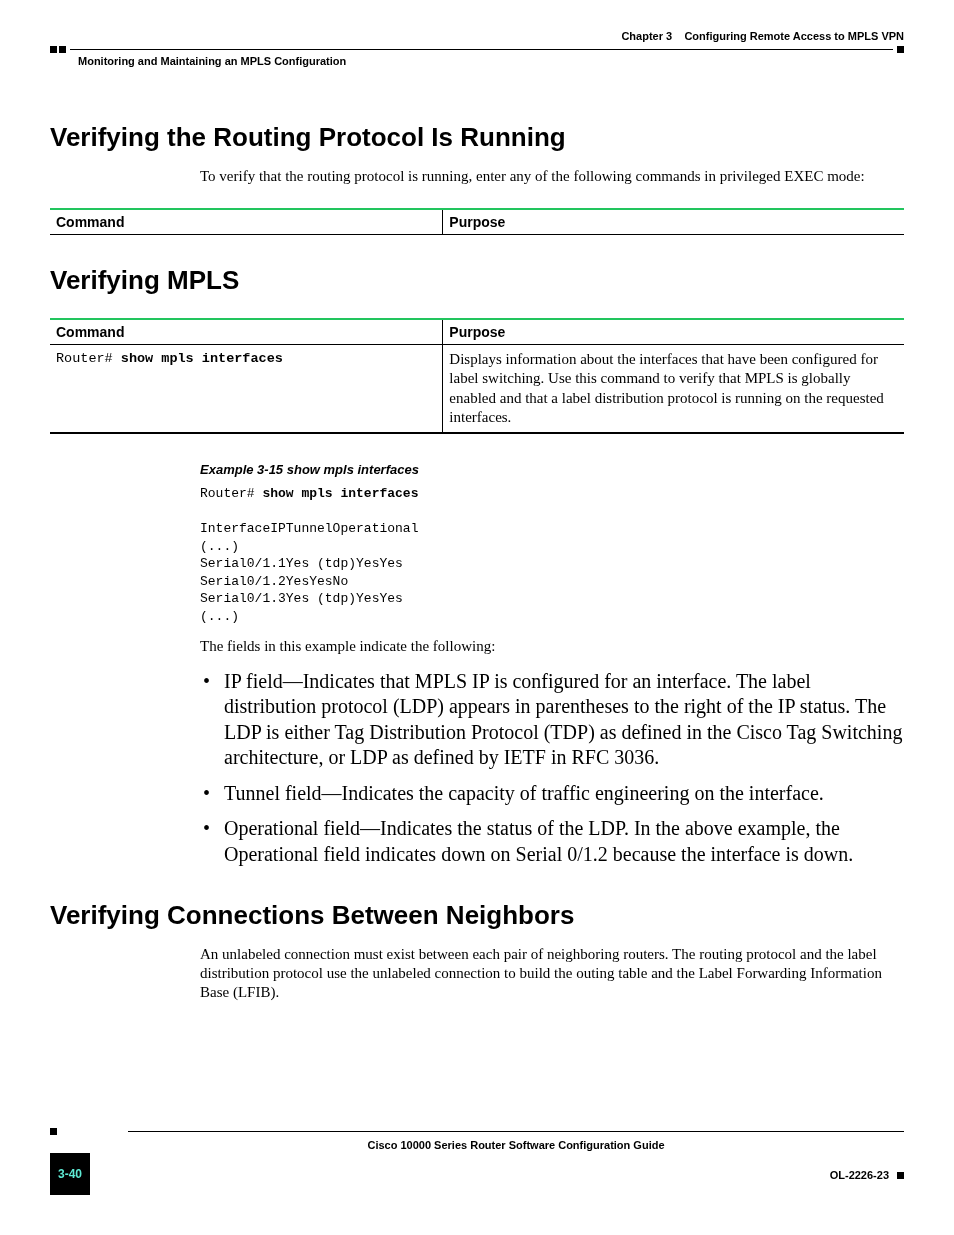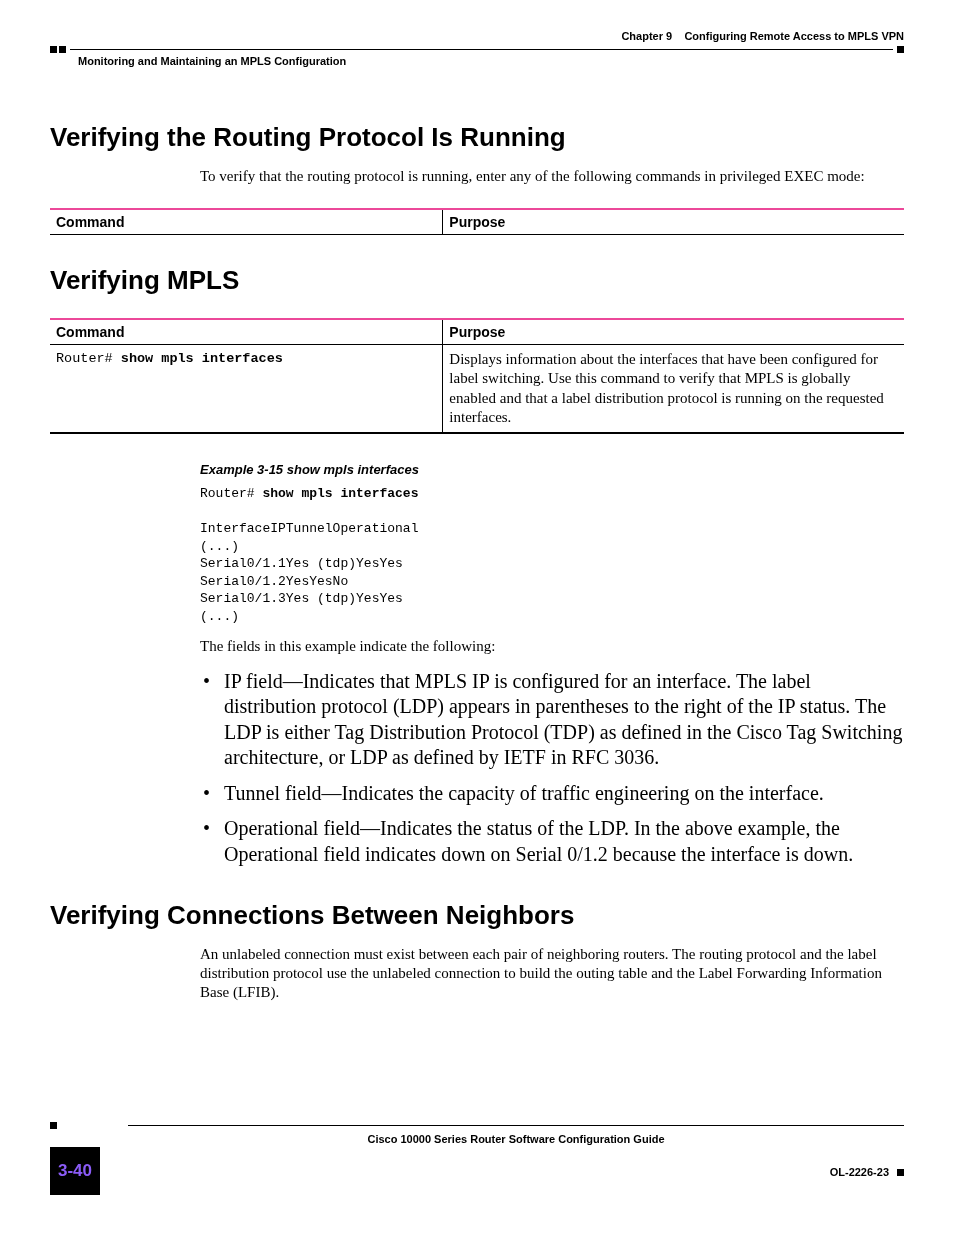--- a/index.html
+++ b/index.html
@@ -71,21 +71,21 @@
     border-collapse: collapse;
     font-size: 15px;
     margin-top: 22px;
     margin-bottom: 10px;
   }
   table.cmd-table th {
     text-align: left;
     font-family: Arial, Helvetica, sans-serif;
     font-weight: bold;
     font-size: 14px;
-    border-top: 2px solid #ec4899;
+    border-top: 2px solid #22c55e;
     border-bottom: 1px solid #000;
     border-left: 1px solid #000;
     padding: 4px 6px;
   }
   table.cmd-table th:first-child { border-left: none; }
   table.cmd-table td {
     vertical-align: top;
     border-top: 1px solid #000;
     border-left: 1px solid #000;
     padding: 5px 6px;
@@ -138,42 +138,42 @@
     text-align: center;
     margin: 4px 0 2px 78px;
   }
   .footer-bottom {
     display: flex;
     justify-content: space-between;
     align-items: center;
   }
   .page-num-box {
     background: #000;
-    color: #8b5cf6;
-    font-family: Arial, Helvetica, sans-serif;
-    font-weight: bold;
-    font-size: 17px;
+    color: #5eead4;
+    font-family: Arial, Helvetica, sans-serif;
+    font-weight: bold;
+    font-size: 12px;
     padding: 14px 8px;
   }
   .doc-id {
     font-family: Arial, Helvetica, sans-serif;
     font-weight: bold;
     font-size: 11px;
   }
   .footer-end-block { width: 7px; height: 7px; background: #000; margin-left: 4px; display: inline-block; vertical-align: middle;}
 </style>
 </head>
 <body>
 
 <div class="page">
 
   <div class="header-row">
     <div class="header-left"></div>
     <div class="header-right">
-      <span class="chapter-bold">Chapter 9</span>&nbsp;&nbsp;&nbsp;
+      <span class="chapter-bold">Chapter 3</span>&nbsp;&nbsp;&nbsp;
       <span>Configuring Remote Access to MPLS VPN</span>
     </div>
   </div>
   <div class="mini-rule-row">
     <div class="rule-left-blocks">
       <div class="blk"></div>
       <div class="blk"></div>
     </div>
     <div class="hr-thin"></div>
     <div class="right-end-block"></div>

